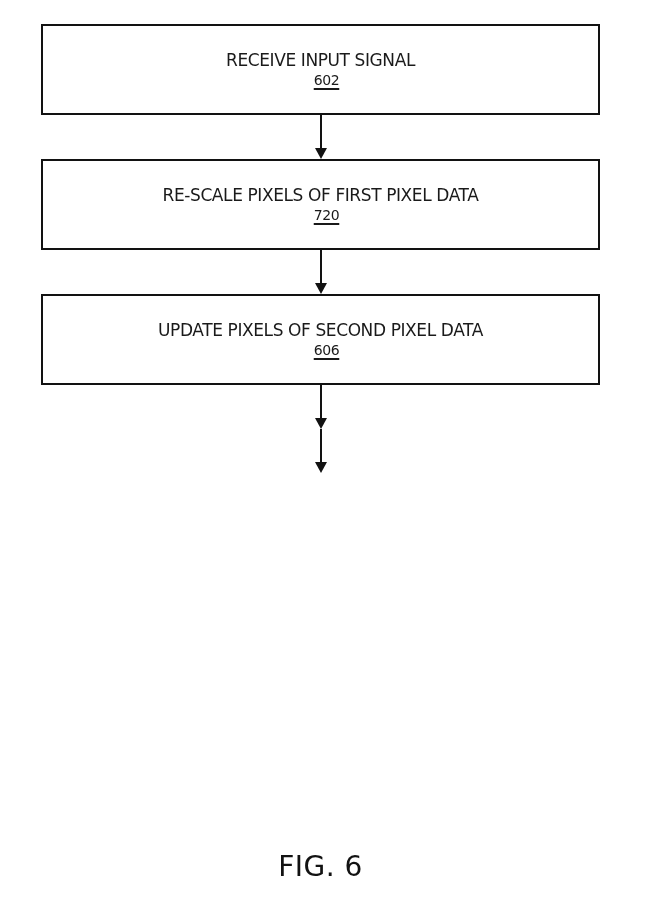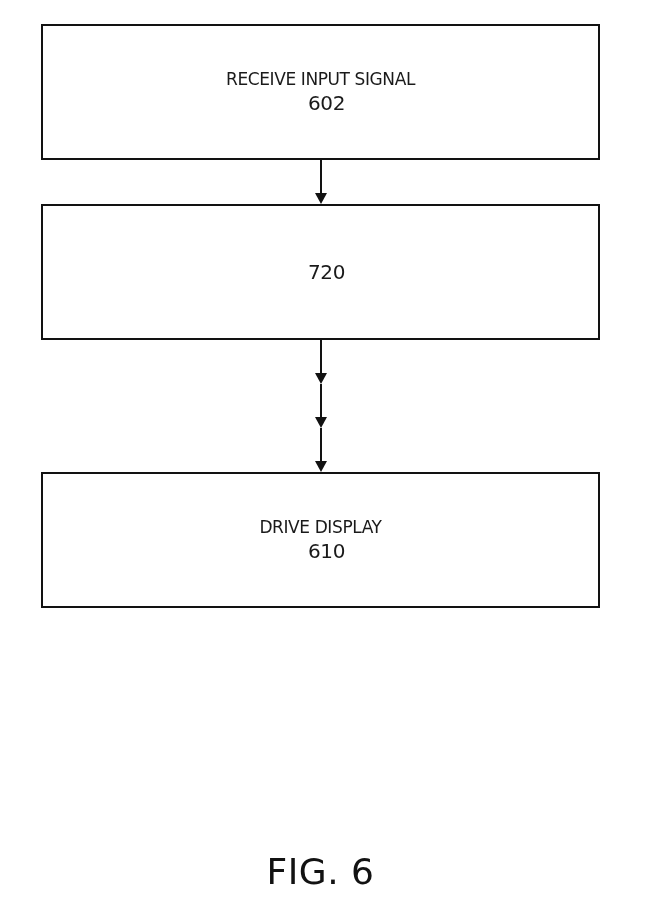--- a/index.html
+++ b/index.html
@@ -15,41 +15,42 @@
     background: #ffffff;
   }
   .flowchart {
     position: absolute;
     left: 41px; top: 24px;
     width: 559px;
     display: flex;
     flex-direction: column;
   }
   .step-box {
-    height: 136px;
+    height: 91px;
     border: 2px solid #121212;
     background: #ffffff;
     display: flex;
     flex-direction: column;
     align-items: center;
     justify-content: center;
     text-align: center;
   }
   .step-label {
     font-size: 17px;
     letter-spacing: -0.4px;
     color: #1a1a1a;
     line-height: 1.3;
     white-space: nowrap;
   }
   .step-ref {
-    font-size: 20px;
+    font-size: 14px;
     letter-spacing: -0.4px;
     color: #1a1a1a;
     line-height: 1.3;
+    text-decoration: underline;
     text-underline-offset: 3px;
     text-decoration-thickness: 1.5px;
     margin-left: 12px;
   }
   .arrow {
     height: 44px;
     display: flex;
     flex-direction: column;
     align-items: center;
   }
@@ -62,21 +63,21 @@
     width: 0; height: 0;
     border-left: 6px solid transparent;
     border-right: 6px solid transparent;
     border-top: 11px solid #121212;
   }
   .caption {
     position: absolute;
     left: 41px; top: 852px;
     width: 559px;
     text-align: center;
-    font-size: 36px;
+    font-size: 28px;
     letter-spacing: 0.5px;
     color: #121212;
     line-height: 1.1;
   }
 </style>
 </head>
 <body>
 
 <div class="page">
   <div class="flowchart">
@@ -85,41 +86,42 @@
       <div class="step-label">RECEIVE INPUT SIGNAL</div>
       <div class="step-ref">602</div>
     </div>
 
     <div class="arrow">
       <div class="arrow-line"></div>
       <div class="arrow-head"></div>
     </div>
 
     <div class="step-box">
+      <div class="step-label">RE-SCALE PIXELS OF FIRST PIXEL DATA</div>
       <div class="step-ref">720</div>
+    </div>
+
+    <div class="arrow">
+      <div class="arrow-line"></div>
+      <div class="arrow-head"></div>
+    </div>
+
+    <div class="step-box">
+      <div class="step-label">UPDATE PIXELS OF SECOND PIXEL DATA</div>
+      <div class="step-ref">606</div>
     </div>
 
     <div class="arrow">
       <div class="arrow-line"></div>
       <div class="arrow-head"></div>
     </div>
 
 
     <div class="arrow">
       <div class="arrow-line"></div>
       <div class="arrow-head"></div>
     </div>
 
 
-    <div class="arrow">
-      <div class="arrow-line"></div>
-      <div class="arrow-head"></div>
-    </div>
-
-    <div class="step-box">
-      <div class="step-label">DRIVE DISPLAY</div>
-      <div class="step-ref">610</div>
-    </div>
-
   </div>
 
   <div class="caption">FIG. 6</div>
 </div>
 
 </body></html>

